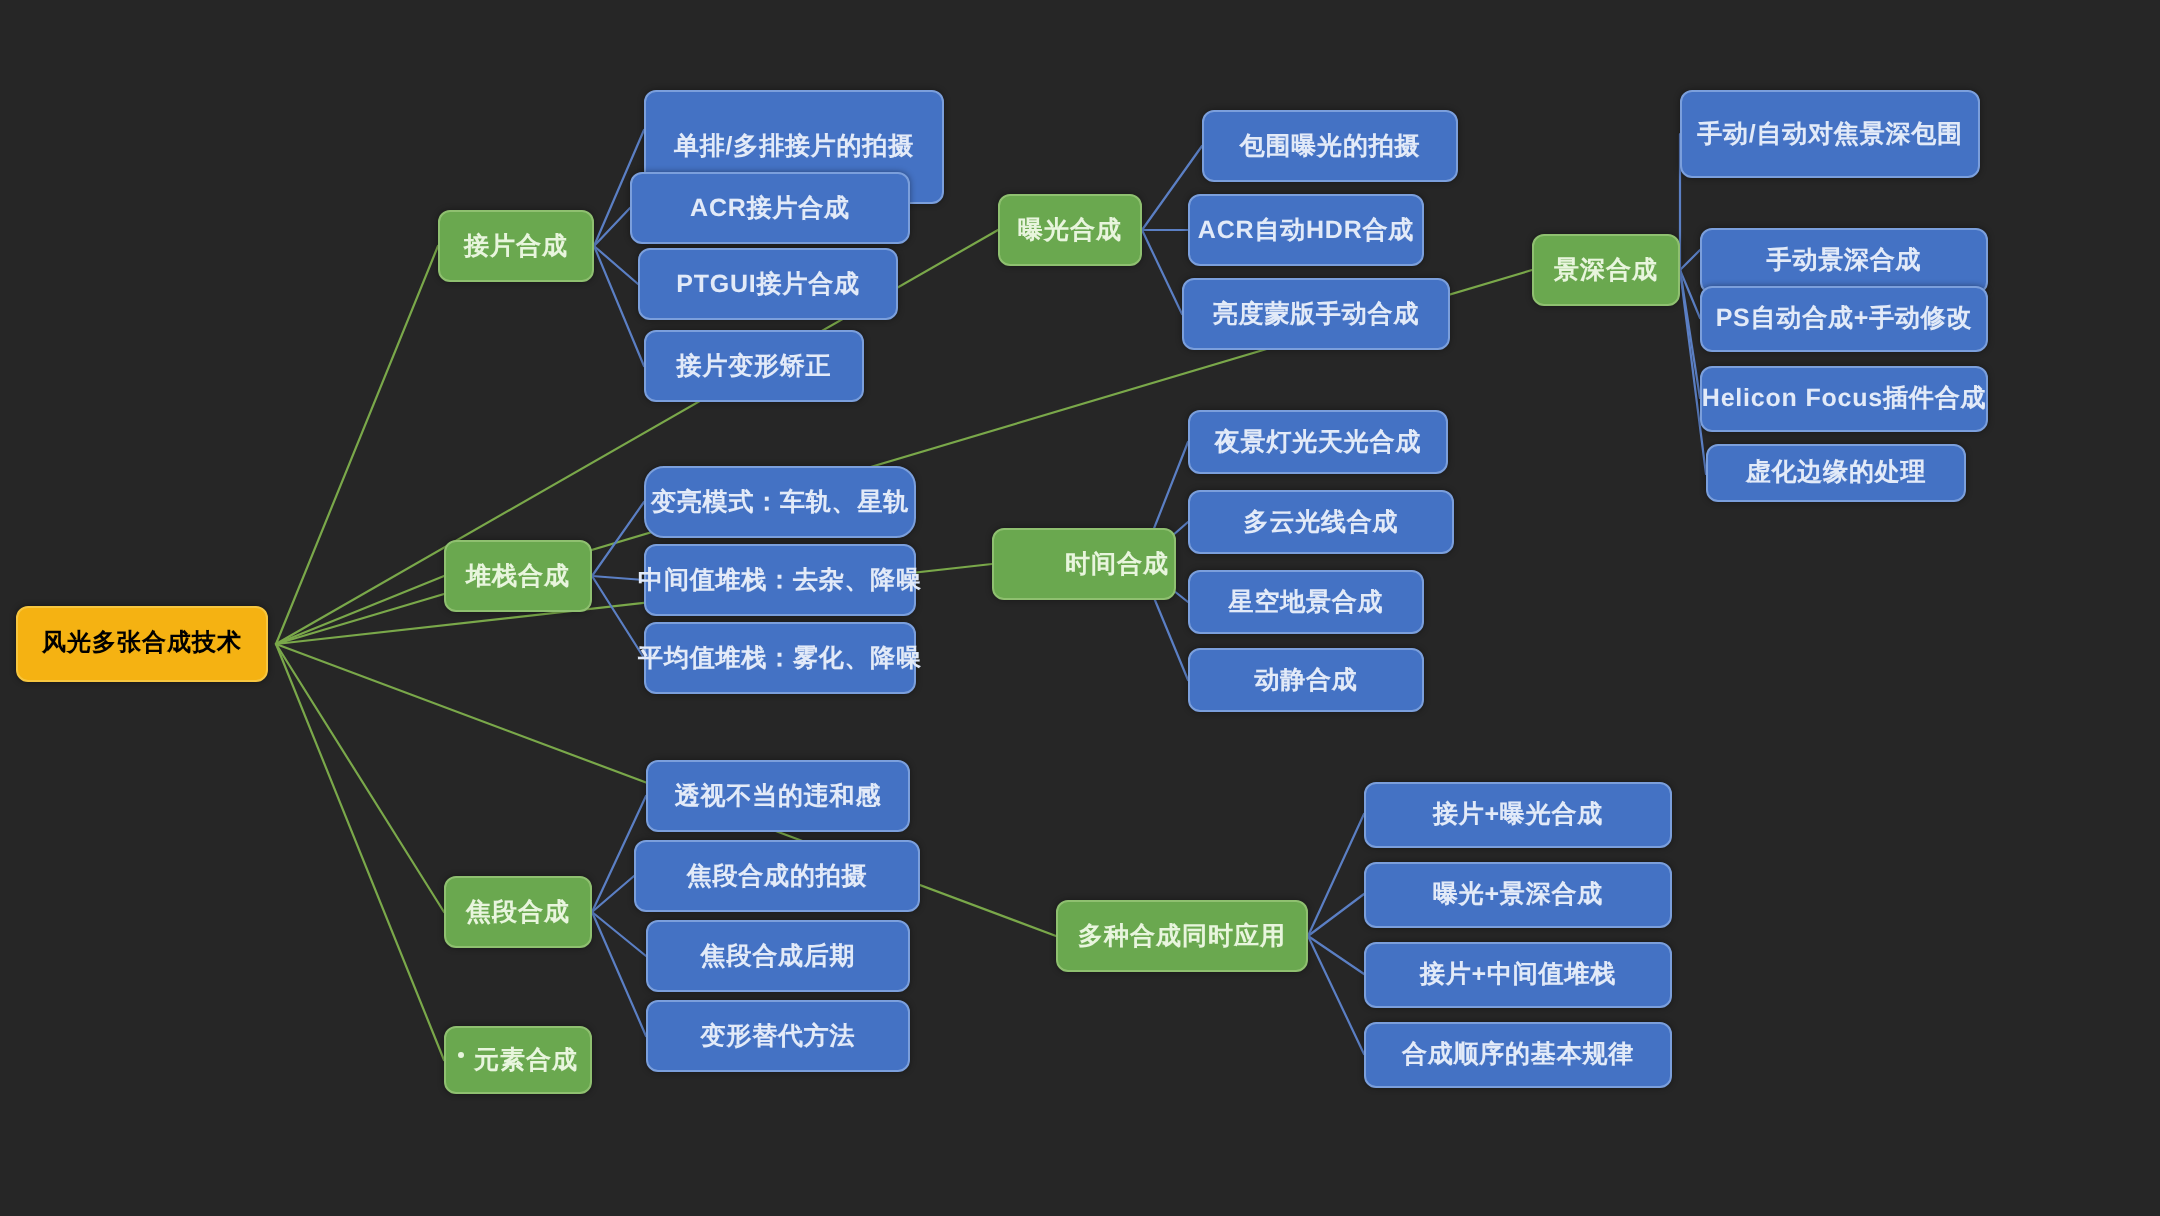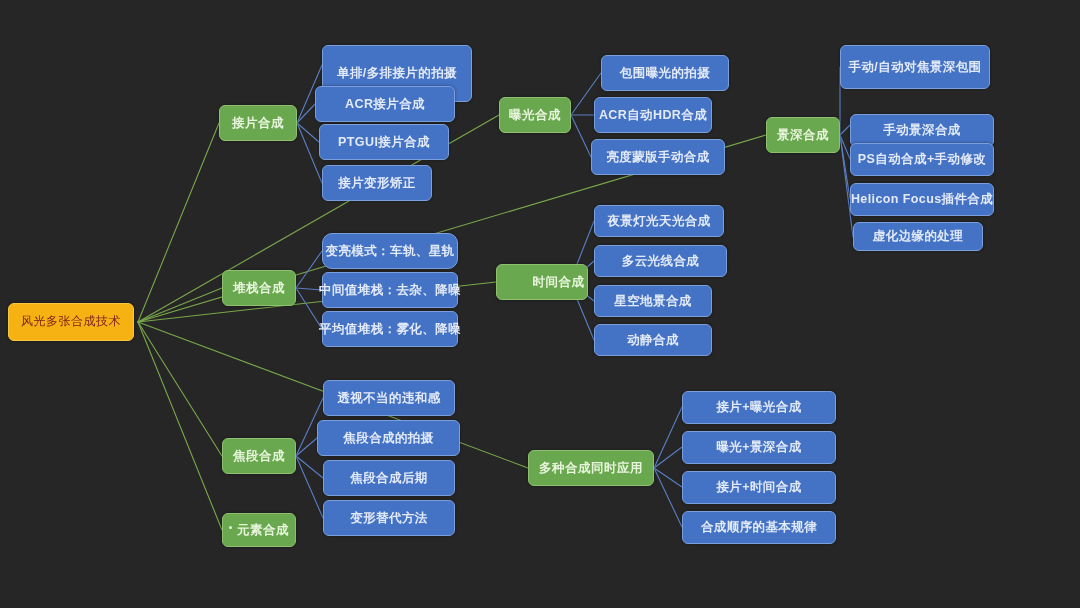--- a/index.html
+++ b/index.html
@@ -31,23 +31,23 @@
     justify-content: center;
     border-radius: 6px;
     text-align: center;
     line-height: 1.15;
     white-space: nowrap;
     z-index: 2;
   }
   .node-root {
     background: #f5b212;
     border: 1px solid #f7c63f;
-    color: #7f1d1d;
+    color: #000000;
     font-size: 12px;
-    font-weight: normal;
+    font-weight: bold;
     letter-spacing: 0.5px;
     box-shadow: 0 0 3px rgba(0,0,0,0.45);
   }
   .node-branch {
     background: #6aa84f;
     border: 1px solid #8fc070;
     color: #e8f5dd;
     font-size: 12.5px;
     font-weight: bold;
     letter-spacing: 0.5px;
@@ -146,16 +146,16 @@
       <div class="node node-leaf" style="left: 850px; top: 183px; width: 144px; height: 33px;">Helicon Focus插件合成</div>
       <div class="node node-leaf" style="left: 853px; top: 222px; width: 130px; height: 29px;">虚化边缘的处理</div>
       <div class="node node-branch" style="left: 496px; top: 264px; width: 92px; height: 36px; padding-left: 33px;">时间合成</div>
       <div class="node node-leaf" style="left: 594px; top: 205px; width: 130px; height: 32px;">夜景灯光天光合成</div>
       <div class="node node-leaf" style="left: 594px; top: 245px; width: 133px; height: 32px;">多云光线合成</div>
       <div class="node node-leaf" style="left: 594px; top: 285px; width: 118px; height: 32px;">星空地景合成</div>
       <div class="node node-leaf" style="left: 594px; top: 324px; width: 118px; height: 32px;">动静合成</div>
       <div class="node node-branch" style="left: 528px; top: 450px; width: 126px; height: 36px;">多种合成同时应用</div>
       <div class="node node-leaf" style="left: 682px; top: 391px; width: 154px; height: 33px;">接片+曝光合成</div>
       <div class="node node-leaf" style="left: 682px; top: 431px; width: 154px; height: 33px;">曝光+景深合成</div>
-      <div class="node node-leaf" style="left: 682px; top: 471px; width: 154px; height: 33px;">接片+时间合成</div>
+      <div class="node node-leaf" style="left: 682px; top: 471px; width: 154px; height: 33px;">接片+中间值堆栈</div>
       <div class="node node-leaf" style="left: 682px; top: 511px; width: 154px; height: 33px;">合成顺序的基本规律</div>
     </div>
 </div>
 
 </body></html>

